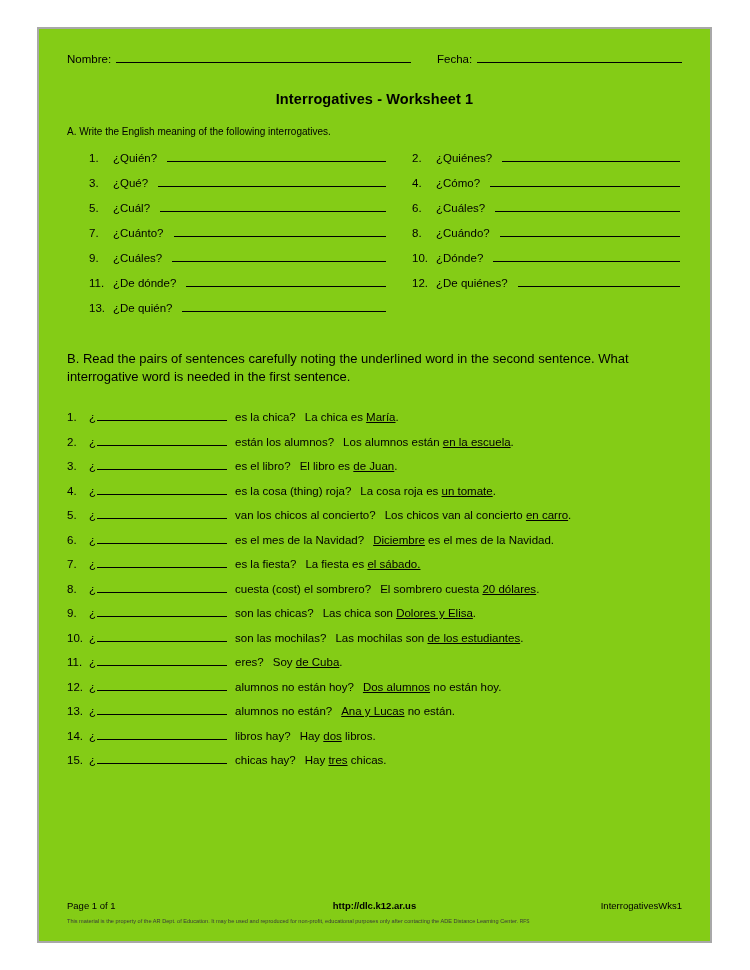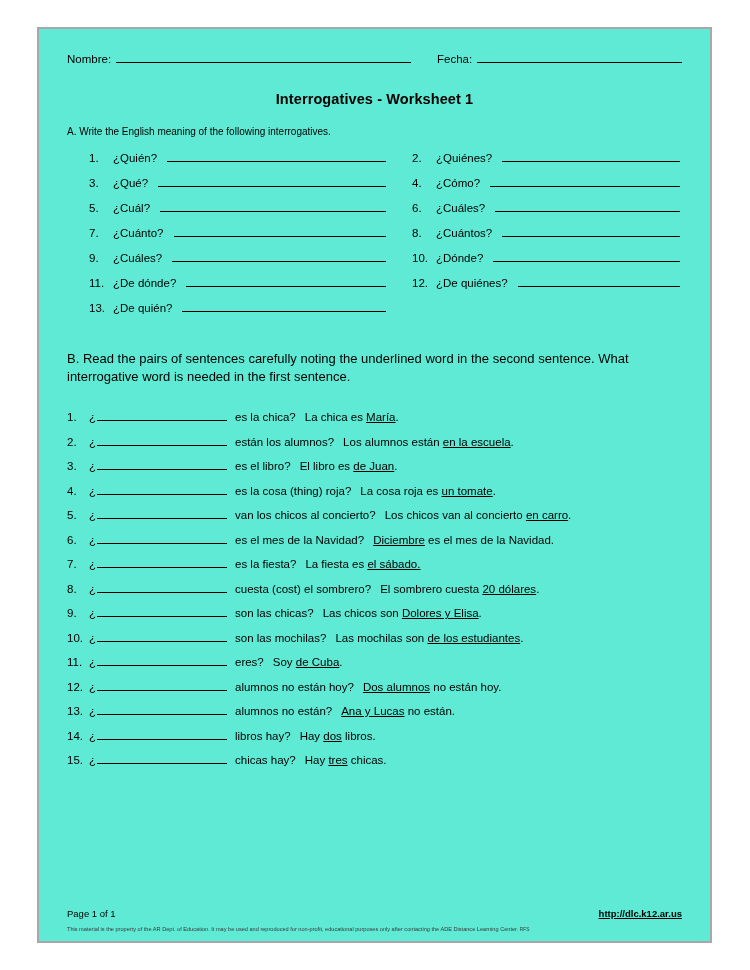--- a/index.html
+++ b/index.html
@@ -16,21 +16,21 @@
     overflow: hidden;
   }
   .page {
     position: absolute;
     left: 37px;
     top: 27px;
     width: 675px;
     height: 916px;
     border: 2px solid #a8a8a8;
     box-sizing: border-box;
-    background: #5eead4;
+    background: #84cc16;
   }
   .inner {
     padding: 22px 28px 0 28px;
   }
 
   
   .hdr-row {
     display: flex;
     align-items: baseline;
     margin-bottom: 11px;
@@ -133,31 +133,31 @@
     white-space: nowrap;
   }
   .gap { display: inline-block; width: 9px; }
   u { text-decoration: underline; }
 
   
   .footer {
     position: absolute;
     left: 0;
     right: 0;
-    bottom: 8px;
+    bottom: 16px;
     padding: 0 28px;
   }
   .foot-main {
     display: flex;
     align-items: baseline;
     font-size: 9.5px;
     margin-bottom: 7px;
   }
   .foot-left  { flex: 1; text-align: left; }
-  .foot-mid   { flex: 0 0 auto; font-weight: bold; text-decoration: underline; }
+  .foot-mid   { flex: 0 0 auto; font-weight: bold; }
   .foot-right { flex: 1; text-align: right; }
   .foot-fine {
     font-size: 5.6px;
     color: #3a3a3a;
     line-height: 1.2;
     white-space: nowrap;
   }
   .foot-fine .rfs { font-size: 4.8px; }
 </style>
 </head>
@@ -219,21 +219,21 @@
           </div>
         </div>
         <div class="a-row">
           <div class="a-cell left">
             <span class="a-num">7.</span>
             <span class="a-word">¿Cuánto?</span>
             <span class="a-blank"></span>
           </div>
           <div class="a-cell right">
             <span class="a-num">8.</span>
-            <span class="a-word">¿Cuántos?</span>
+            <span class="a-word">¿Cuándo?</span>
             <span class="a-blank"></span>
           </div>
         </div>
         <div class="a-row">
           <div class="a-cell left">
             <span class="a-num">9.</span>
             <span class="a-word">¿Cuáles?</span>
             <span class="a-blank"></span>
           </div>
           <div class="a-cell right">
@@ -311,21 +311,21 @@
         <div class="b-row">
           <span class="b-num">8.</span>
           <span class="b-q">¿</span>
           <span class="b-blank"></span>
           <span class="b-text"><span>cuesta (cost) el sombrero?</span><span class="gap"></span><span><span>El sombrero cuesta </span><u>20 dólares</u><span>.</span></span></span>
         </div>
         <div class="b-row">
           <span class="b-num">9.</span>
           <span class="b-q">¿</span>
           <span class="b-blank"></span>
-          <span class="b-text"><span>son las chicas?</span><span class="gap"></span><span><span>Las chicos son </span><u>Dolores y Elisa</u><span>.</span></span></span>
+          <span class="b-text"><span>son las chicas?</span><span class="gap"></span><span><span>Las chica son </span><u>Dolores y Elisa</u><span>.</span></span></span>
         </div>
         <div class="b-row">
           <span class="b-num">10.</span>
           <span class="b-q">¿</span>
           <span class="b-blank"></span>
           <span class="b-text"><span>son las mochilas?</span><span class="gap"></span><span><span>Las mochilas son </span><u>de los estudiantes</u><span>.</span></span></span>
         </div>
         <div class="b-row">
           <span class="b-num">11.</span>
           <span class="b-q">¿</span>
@@ -357,19 +357,20 @@
           <span class="b-text"><span>chicas hay?</span><span class="gap"></span><span><span>Hay </span><u>tres</u><span> chicas.</span></span></span>
         </div>
       </div>
 
   </div>
 
   <div class="footer">
     <div class="foot-main">
       <span class="foot-left">Page 1 of 1</span>
       <span class="foot-mid">http://dlc.k12.ar.us</span>
+      <span class="foot-right">InterrogativesWks1</span>
     </div>
     <div class="foot-fine">
       <span>This material is the property of the AR Dept. of Education.   It may be used and reproduced for non-profit, educational purposes only after contacting the ADE Distance Learning Center.</span>
       <span class="rfs">RFS</span>
     </div>
   </div>
 </div>
 
 </body></html>

